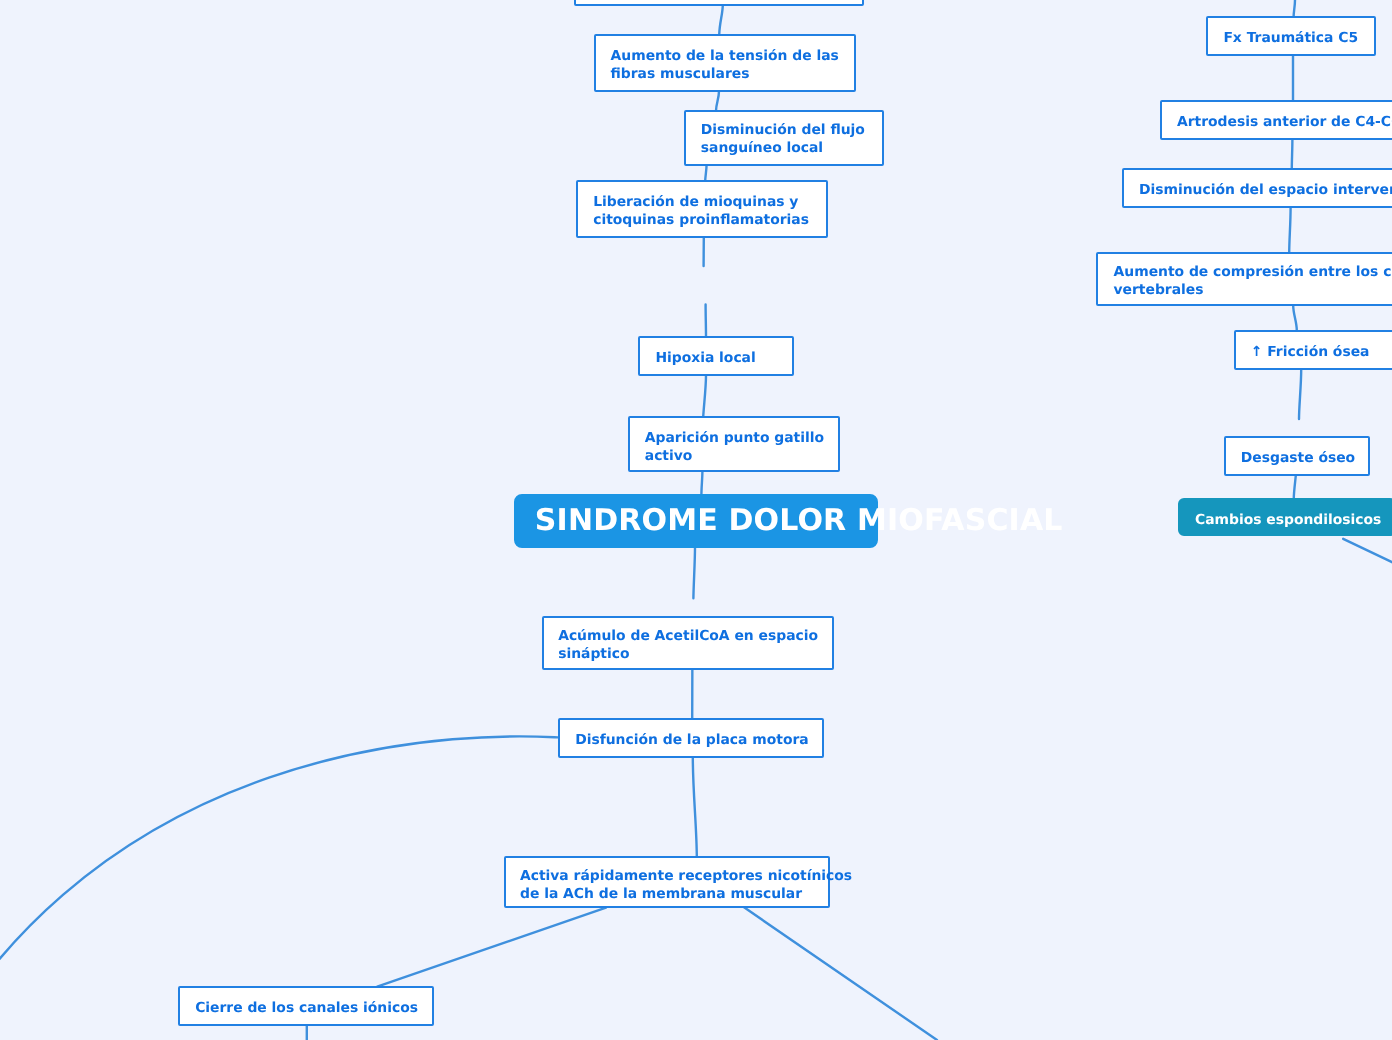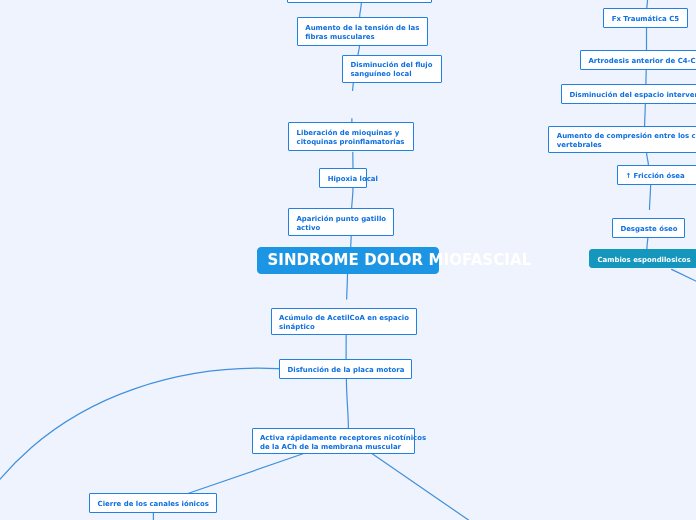--- a/index.html
+++ b/index.html
@@ -53,27 +53,27 @@
   </svg>
 
   <div class="node" style="left:287.2px;top:-24.5px;width:145px;height:27px;"><span></span></div>
 
   <div class="node" style="left:296.9px;top:16.8px;width:131.2px;height:29.2px;"><span>Aumento de la tensión de las
 fibras musculares</span></div>
 
   <div class="node" style="left:304px;top:54.8px;width:99.6px;height:27.8px;margin-left:38px;"><span>Disminución del flujo
 sanguíneo local</span></div>
 
-  <div class="node" style="left:288.2px;top:89.8px;width:125.4px;height:29.5px;margin-top:32px;"><span>Liberación de mioquinas y
+  <div class="node" style="left:288.2px;top:89.8px;width:125.4px;height:29.5px;"><span>Liberación de mioquinas y
 citoquinas proinflamatorias</span></div>
 
 
-  <div class="node" style="left:319.3px;top:167.9px;width:48px;height:20.2px;"><span>Hipoxia local</span></div>
+  <div class="node" style="left:319.3px;top:167.9px;width:78px;height:20.2px;"><span>Hipoxia local</span></div>
 
-  <div class="node" style="left:288px;top:207.9px;width:106.1px;height:28.2px;"><span>Aparición punto gatillo
+  <div class="node" style="left:314px;top:207.9px;width:106.1px;height:28.2px;"><span>Aparición punto gatillo
 activo</span></div>
 
   <div class="node root" style="left:256.9px;top:247.2px;width:182.6px;height:26.8px;"><span>SINDROME DOLOR MIOFASCIAL</span></div>
 
   <div class="node" style="left:270.7px;top:308px;width:146.2px;height:27.2px;"><span>Acúmulo de AcetilCoA en espacio
 sináptico</span></div>
 
   <div class="node" style="left:279.2px;top:358.9px;width:133px;height:20.2px;"><span>Disfunción de la placa motora</span></div>
 
   <div class="node" style="left:251.6px;top:428.2px;width:163px;height:26.2px;"><span>Activa rápidamente receptores nicotínicos

